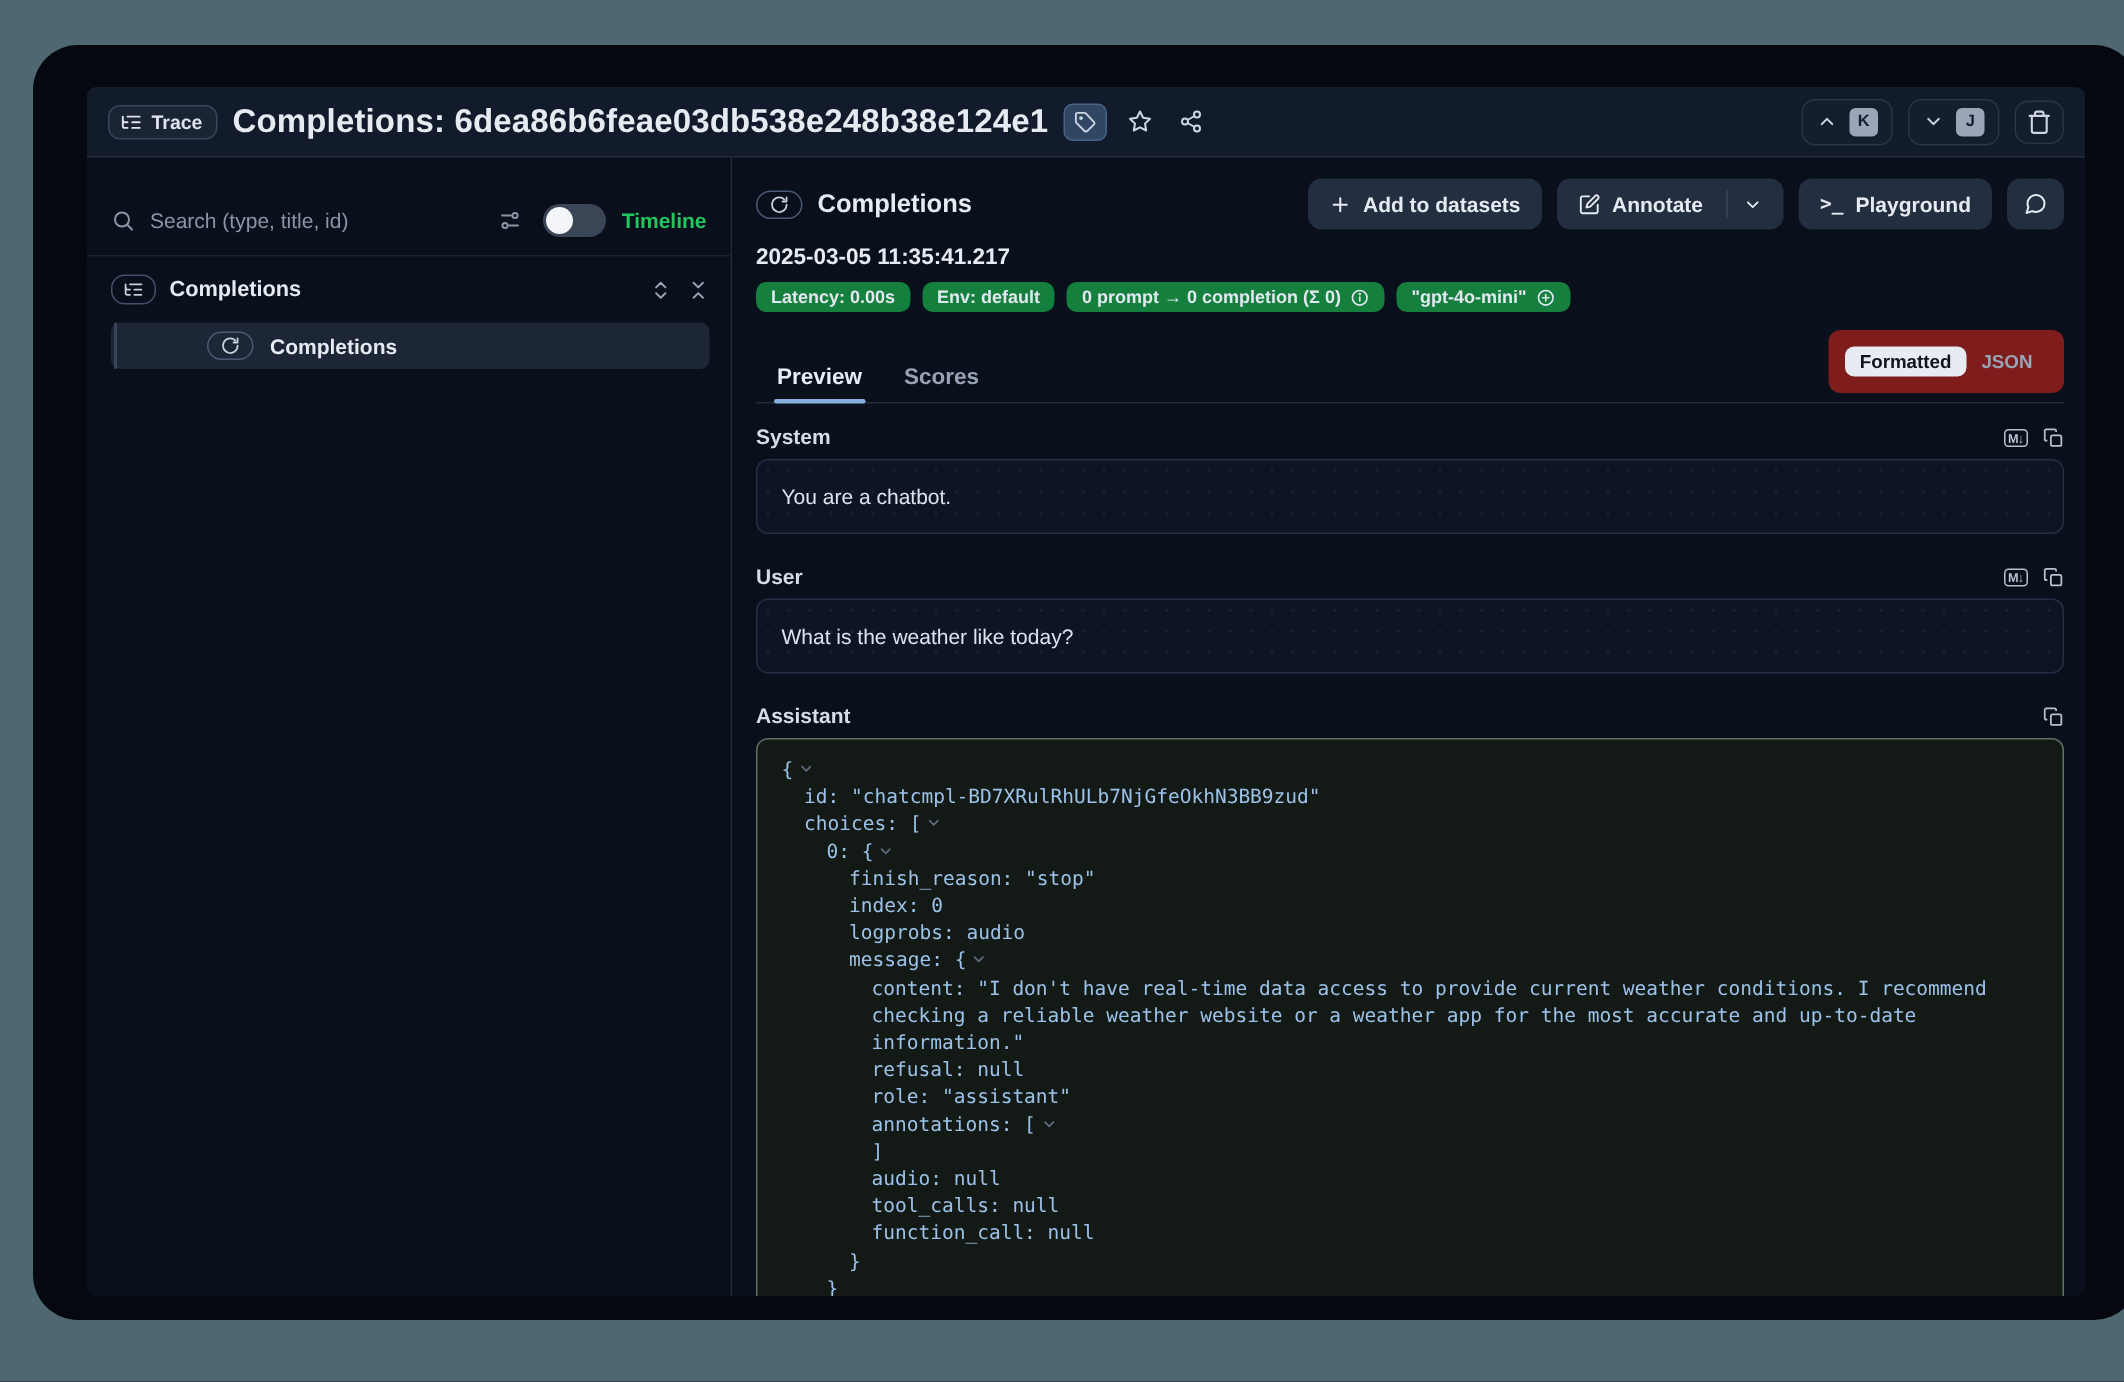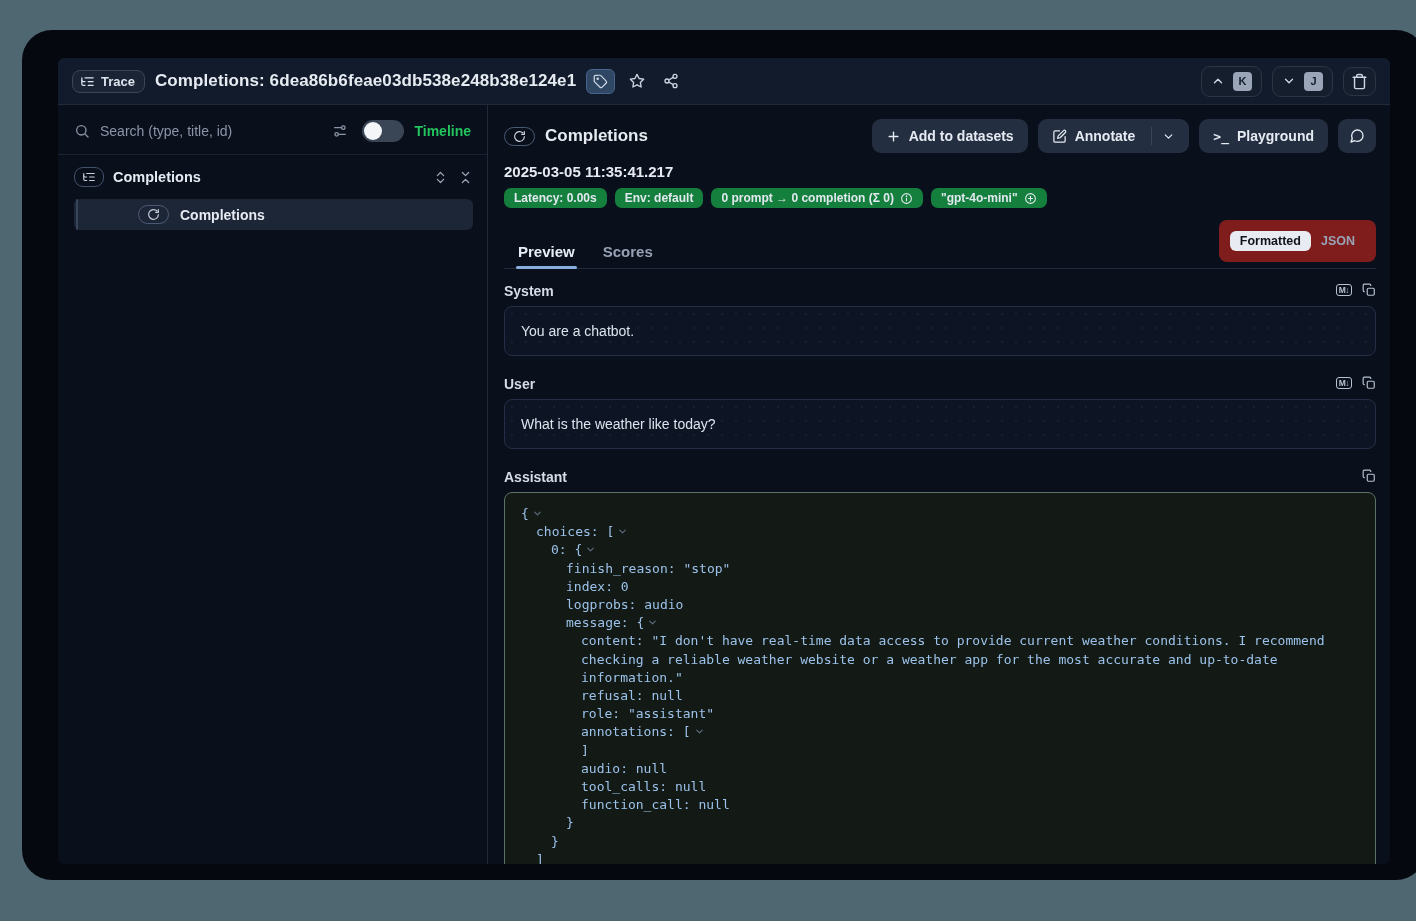--- a/index.html
+++ b/index.html
@@ -22,39 +22,39 @@
   
   .topbar {
     height:47px; flex:none; background:#121b2b; border-bottom:1px solid #202a3a;
     display:flex; align-items:center; padding:0 14px; gap:10px;
   }
   .trace-badge {
     display:flex; align-items:center; gap:6px; background:#1b2434;
     border:1px solid #3a4657; border-radius:8px; padding:3px 9px 3px 7px;
     font-size:13px; font-weight:700; color:#dde4ee;
   }
-  .page-title { font-size:17px; font-weight:700; letter-spacing:.1px; white-space:nowrap; }
+  .page-title { font-size:22px; font-weight:700; letter-spacing:.1px; white-space:nowrap; }
   .icon-btn {
     background:none; border:none; color:#cdd6e2; display:flex; align-items:center;
     justify-content:center; padding:4px; border-radius:6px; cursor:pointer;
   }
   .icon-btn.tag-active { background:#2f4763; border:1px solid #47648b; padding:4px 6px; }
   .topbar-spacer { flex:1; }
   .nav-btn {
     display:flex; align-items:center; gap:8px; background:#151e2d;
     border:1px solid #2a3546; border-radius:9px; padding:5px 9px; color:#cdd6e2; cursor:pointer;
   }
   .key-badge {
     width:19px; height:19px; border-radius:4px; background:#9aa5b7; color:#151d2b;
     font-size:11px; font-weight:700; display:flex; align-items:center; justify-content:center;
   }
   
   .split { flex:1; display:flex; min-height:0; }
   .sidebar { width:430px; flex:none; border-right:1px solid #202a3a; display:flex; flex-direction:column; }
-  .search-row { display:flex; align-items:center; gap:10px; padding:14px 16px 11px 16px; border-bottom:1px solid #1a2332; }
+  .search-row { display:flex; align-items:center; gap:10px; padding:30px 16px 11px 16px; border-bottom:1px solid #1a2332; }
   .search-icon { color:#8b95a7; flex:none; }
   .search-input {
     flex:1; background:transparent; border:none; outline:none; color:#dde4ee;
     font-size:14px; font-family:"Liberation Sans",sans-serif;
   }
   .search-input::placeholder { color:#8b95a7; }
   .toggle {
     width:42px; height:22px; border-radius:11px; background:#3a4656; position:relative;
     flex:none; cursor:pointer;
   }
@@ -96,21 +96,21 @@
     padding:3px 10px; font-size:12px; font-weight:700; color:#e2e8f0;
   }
   .tabs-row { margin-top:12px; display:flex; align-items:flex-end; border-bottom:1px solid #232c3e; flex:none; }
   .tab { padding:6px 2px 8px 2px; margin:0 12px; font-size:15px; font-weight:700; color:#97a2b4; position:relative; cursor:pointer; }
   .tab.active { color:#e8eef6; }
   .tab.active::after { content:""; position:absolute; left:0; right:0; bottom:-1px; height:3px; background:#87aede; border-radius:2px; }
   .tabs-spacer { flex:1; }
   .seg-control { display:flex; background:#7f1d1d; border-radius:8px; padding:11px; margin-bottom:6px; }
   .seg-opt { font-size:12.5px; font-weight:700; padding:3px 10px; border-radius:6px; color:#98a3b5; cursor:pointer; }
   .seg-opt.active { background:#e8ecf2; color:#10141c; }
-  .section-head { display:flex; align-items:flex-start; margin-top:14px; flex:none; }
+  .section-head { display:flex; align-items:flex-end; margin-top:14px; flex:none; }
   .section-label { font-size:14px; font-weight:700; color:#d6dde8; flex:1; }
   .section-icons { display:flex; gap:10px; color:#b7c1cf; align-items:center; }
   .md-icon {
     border:1px solid #b7c1cf; border-radius:3px; font-size:8.5px; font-weight:700;
     padding:1px 2px; line-height:1; letter-spacing:-.5px;
   }
   .msg-box {
     margin-top:7px; background:#0d1424; border:1px solid #242f45; border-radius:8px;
     padding:16px; font-size:14px; color:#dde4ee; flex:none;
     background-image:radial-gradient(#161f33 1px, transparent 1px); background-size:14px 14px;
@@ -391,20 +391,21 @@
                   <rect x="9" y="9" width="12" height="12" rx="2"></rect>
                   <path d="M5 15H4a2 2 0 0 1-2-2V4a2 2 0 0 1 2-2h9a2 2 0 0 1 2 2v1"></path>
                 </svg>
             </span>
           </span>
         </div>
         <div class="code-box">
             <div class="code-line" style="padding-left: 6px;"><span>{</span><span class="chev" style="display: inline-block;"><svg width="11" height="11" viewBox="0 0 24 24" fill="none" stroke="currentColor" stroke-width="2.6" stroke-linecap="round" stroke-linejoin="round">
                   <polyline points="6 9 12 15 18 9"></polyline>
                 </svg></span></div>
+            <div class="code-line" style="padding-left: 21px;"><span>id: "chatcmpl-BD7XRulRhULb7NjGfeOkhN3BB9zud"</span></div>
             <div class="code-line" style="padding-left: 21px;"><span>choices: [</span><span class="chev" style="display: inline-block;"><svg width="11" height="11" viewBox="0 0 24 24" fill="none" stroke="currentColor" stroke-width="2.6" stroke-linecap="round" stroke-linejoin="round">
                   <polyline points="6 9 12 15 18 9"></polyline>
                 </svg></span></div>
             <div class="code-line" style="padding-left: 36px;"><span>0: {</span><span class="chev" style="display: inline-block;"><svg width="11" height="11" viewBox="0 0 24 24" fill="none" stroke="currentColor" stroke-width="2.6" stroke-linecap="round" stroke-linejoin="round">
                   <polyline points="6 9 12 15 18 9"></polyline>
                 </svg></span></div>
             <div class="code-line" style="padding-left: 51px;"><span>finish_reason: "stop"</span></div>
             <div class="code-line" style="padding-left: 51px;"><span>index: 0</span></div>
             <div class="code-line" style="padding-left: 51px;"><span>logprobs: audio</span></div>
             <div class="code-line" style="padding-left: 51px;"><span>message: {</span><span class="chev" style="display: inline-block;"><svg width="11" height="11" viewBox="0 0 24 24" fill="none" stroke="currentColor" stroke-width="2.6" stroke-linecap="round" stroke-linejoin="round">

